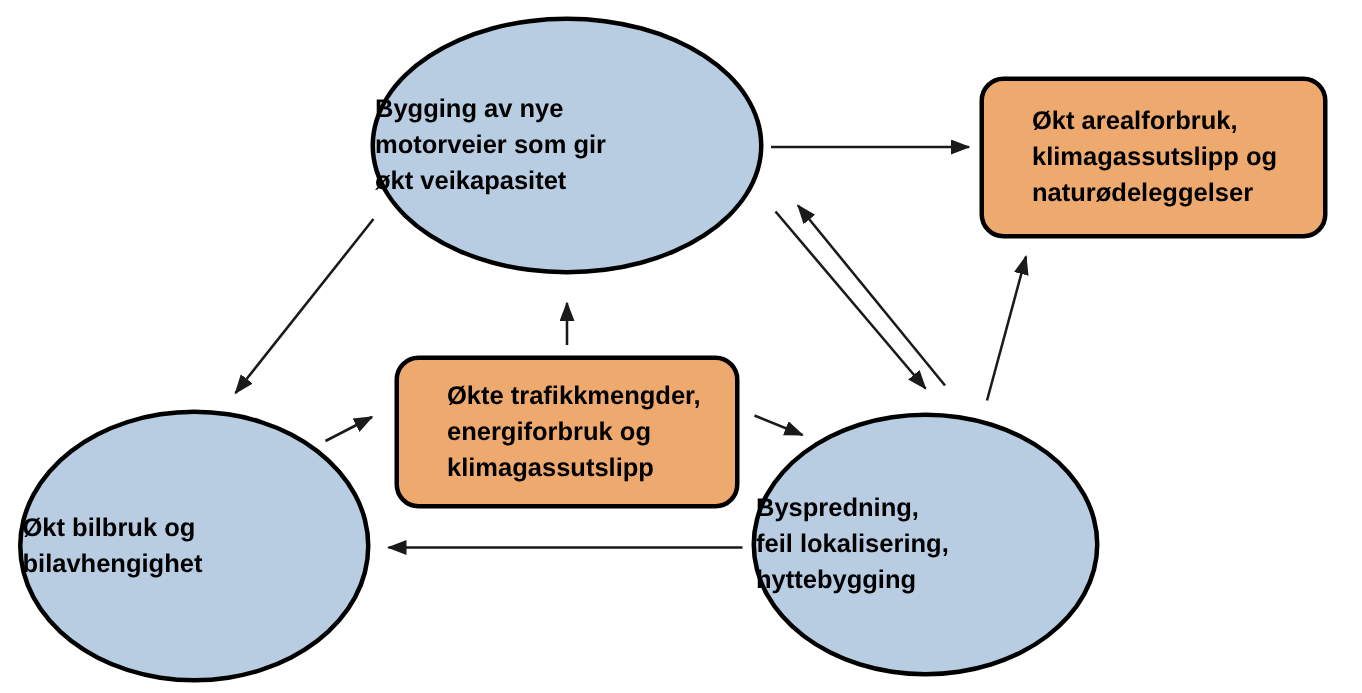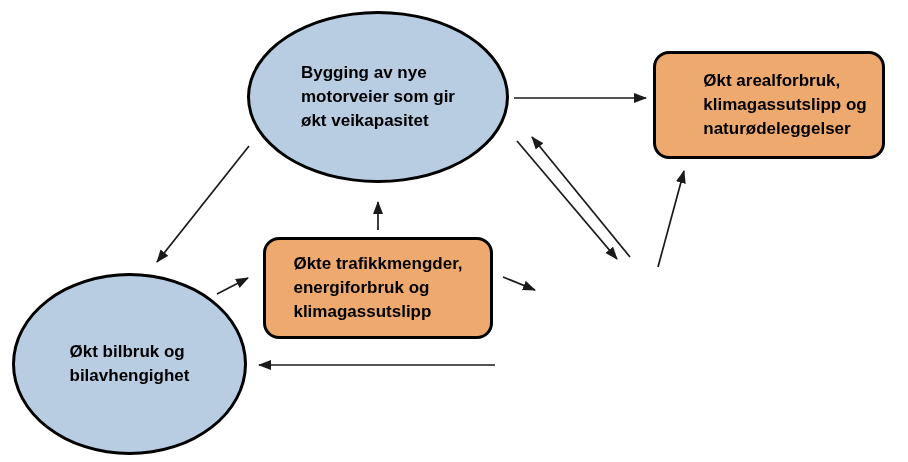--- a/index.html
+++ b/index.html
@@ -17,41 +17,40 @@
   .arrow-layer line{
     stroke:var(--arrow,#1a1a1a);
     stroke-width:1.7;
   }
   .node{
     position:absolute;
     box-sizing:border-box;
     border:3px solid var(--border,#000000);
     display:flex;
     align-items:center;
-    justify-content:center;
     color:#000;
     font-weight:bold;
     font-size:17px;
     line-height:24px;
   }
   .node .label{
     white-space:pre-line;
     text-align:left;
   }
   .ellipse{
     background:var(--node-fill-blue,#b8cce2);
     border-radius:50%;
   }
   .rect{
     background:var(--node-fill-orange,#eea96e);
     border-radius:16px;
   }
   .node-bygging     {left:247px; top:11px;  width:262px; height:172px;}
   .node-arealforbruk{left:653px; top:51px;  width:232px; height:108px;padding-left:32px;}
-  .node-trafikk     {left:263px; top:237px; width:230px; height:102px;}
+  .node-trafikk     {left:263px; top:237px; width:230px; height:102px;padding-left:32px;}
   .node-bilbruk     {left:12px;  top:273px; width:235px; height:182px;}
   .node-byspredning {left:501px; top:275px; width:232px; height:176px;}
 </style>
 </head>
 <body>
 
 <div class="canvas">
 
   <svg class="arrow-layer" viewBox="0 0 908 462" xmlns="http://www.w3.org/2000/svg">
     <defs>
@@ -86,14 +85,19 @@
     <div class="label">Økte trafikkmengder,
 energiforbruk og
 klimagassutslipp</div>
   </div>
 
   <div class="node ellipse node-bilbruk">
     <div class="label">Økt bilbruk og
 bilavhengighet</div>
   </div>
 
+  <div class="node ellipse node-byspredning">
+    <div class="label">Byspredning,
+feil lokalisering,
+hyttebygging</div>
+  </div>
 
 </div>
 
 </body></html>

